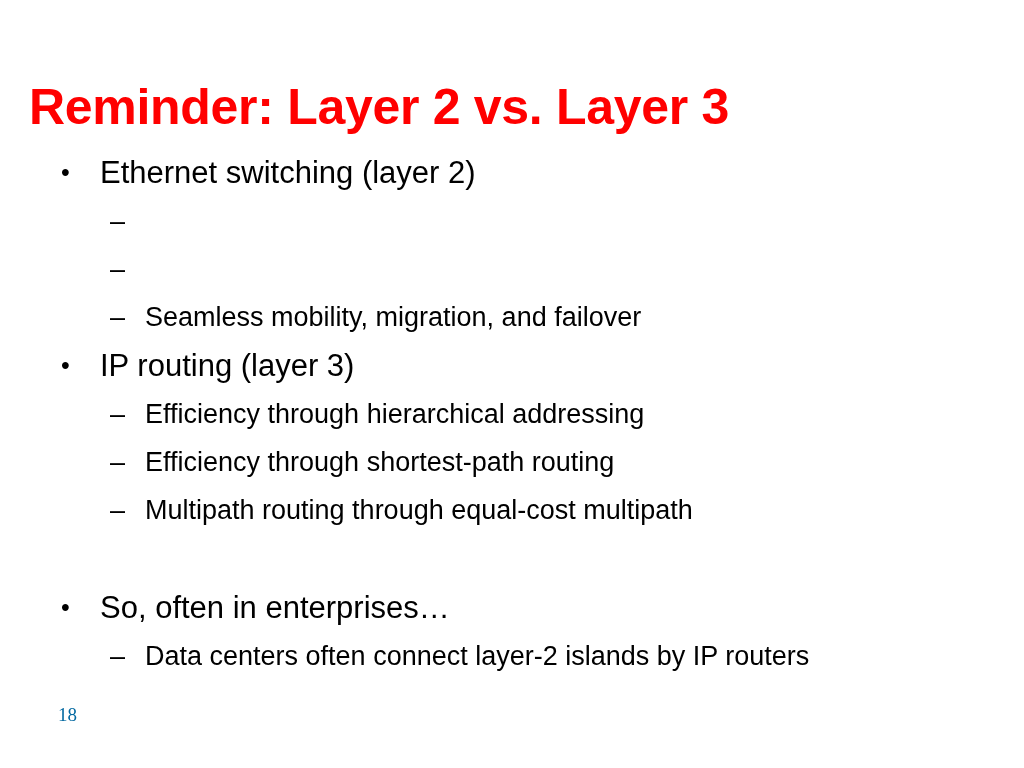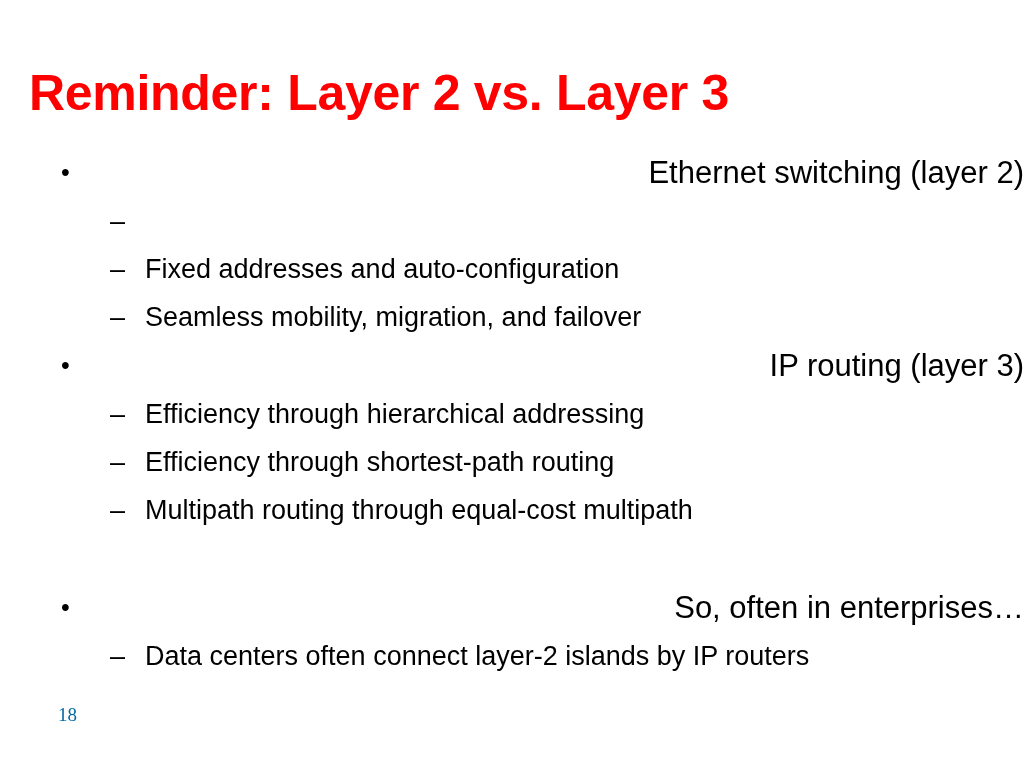--- a/index.html
+++ b/index.html
@@ -20,21 +20,21 @@
     position: relative;
     width: 1024px;
     height: 768px;
     background: #ffffff;
   }
 
   
   .slide-title {
     position: absolute;
     left: 29px;
-    top: 64px;
+    top: 78px;
     width: 960px;
     font-size: 50px;
     font-weight: bold;
     line-height: 58px;
     letter-spacing: -0.3px;
     color: #ff0000;
     white-space: nowrap;
   }
 
   
@@ -61,21 +61,20 @@
     flex: 0 0 43px;
     font-size: 25px;
     line-height: 49px;
     text-align: left;
     padding-left: 4px;
     box-sizing: border-box;
   }
   .lvl1 .txt {
     flex: 1 1 auto;
     white-space: pre-wrap;
-    text-align: right;
   }
 
   
   .lvl2 {
     font-size: 27px;
     line-height: 48px;
     margin-left: 110px;
   }
   .lvl2 .marker {
     width: 35px;
@@ -116,21 +115,20 @@
 
   <div class="bullet-row lvl1">
         <span class="marker">•</span>
         <span class="txt">Ethernet switching (layer 2)</span>
       </div>
       <div class="bullet-row lvl2">
         <span class="marker">–</span>
       </div>
       <div class="bullet-row lvl2">
         <span class="marker">–</span>
-        <span class="txt">Fixed addresses and auto-configuration</span>
       </div>
       <div class="bullet-row lvl2">
         <span class="marker">–</span>
         <span class="txt">Seamless mobility, migration, and failover</span>
       </div>
       <div class="bullet-row lvl1">
         <span class="marker">•</span>
         <span class="txt">IP routing (layer 3)</span>
       </div>
       <div class="bullet-row lvl2">

